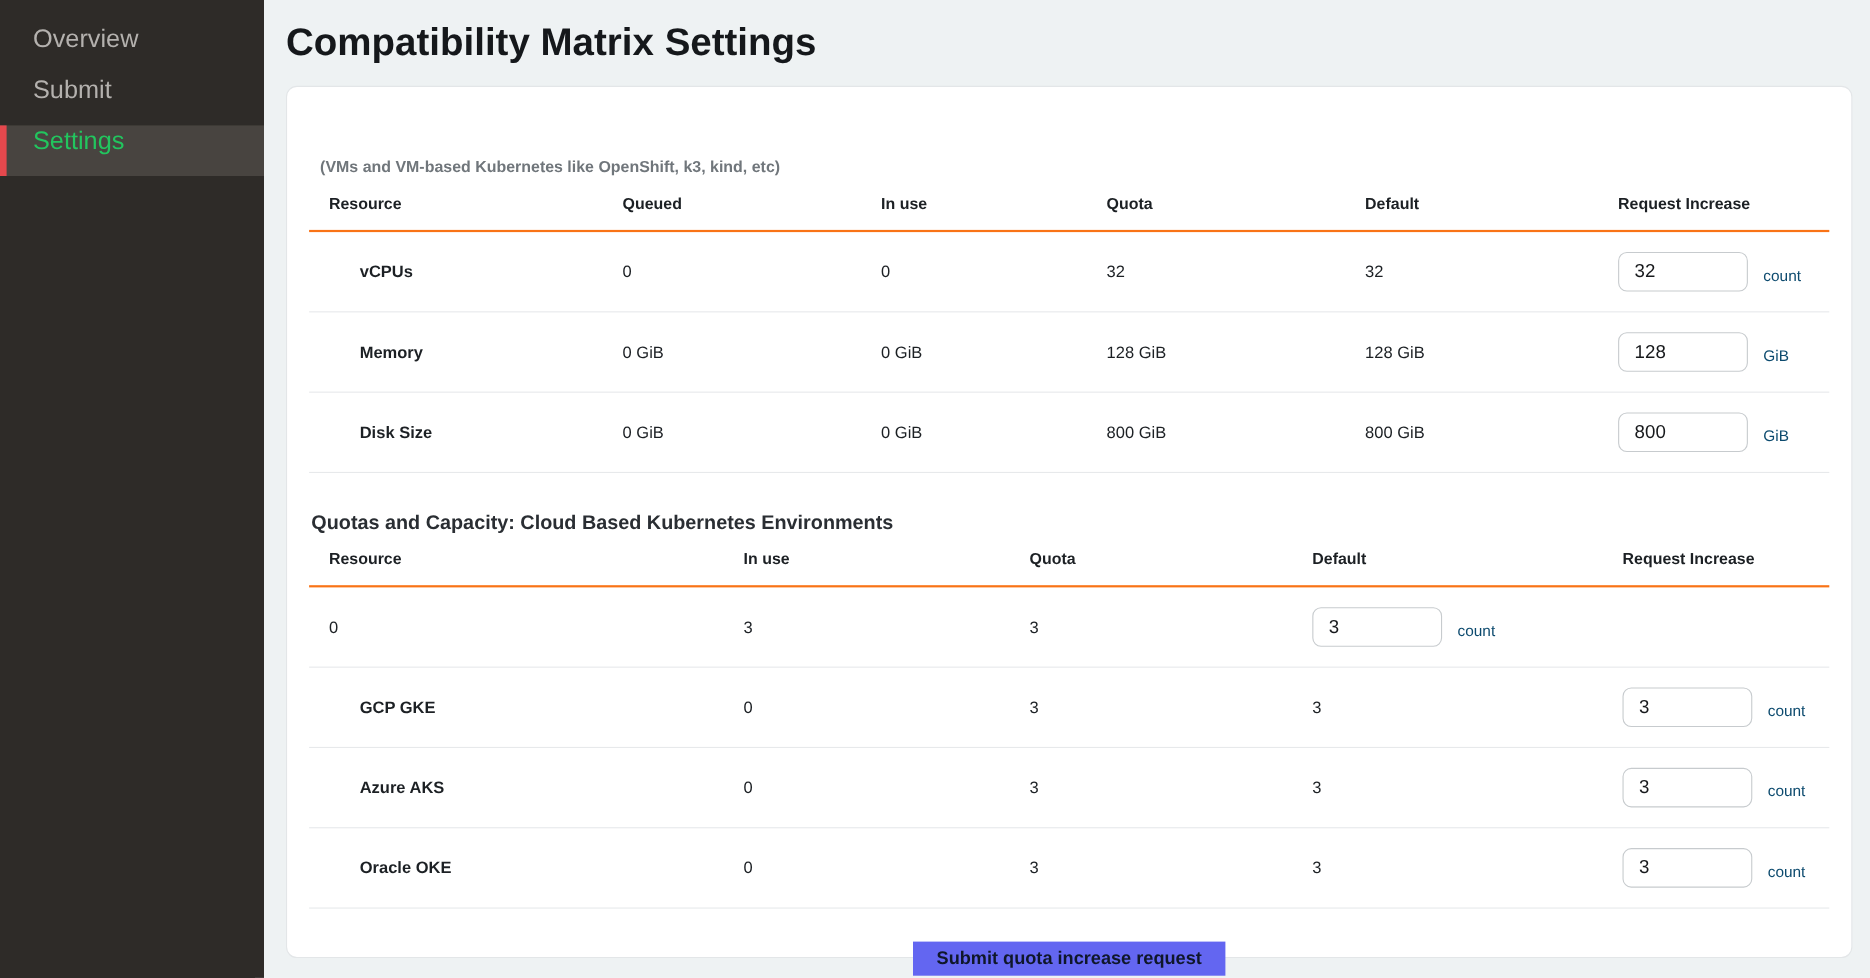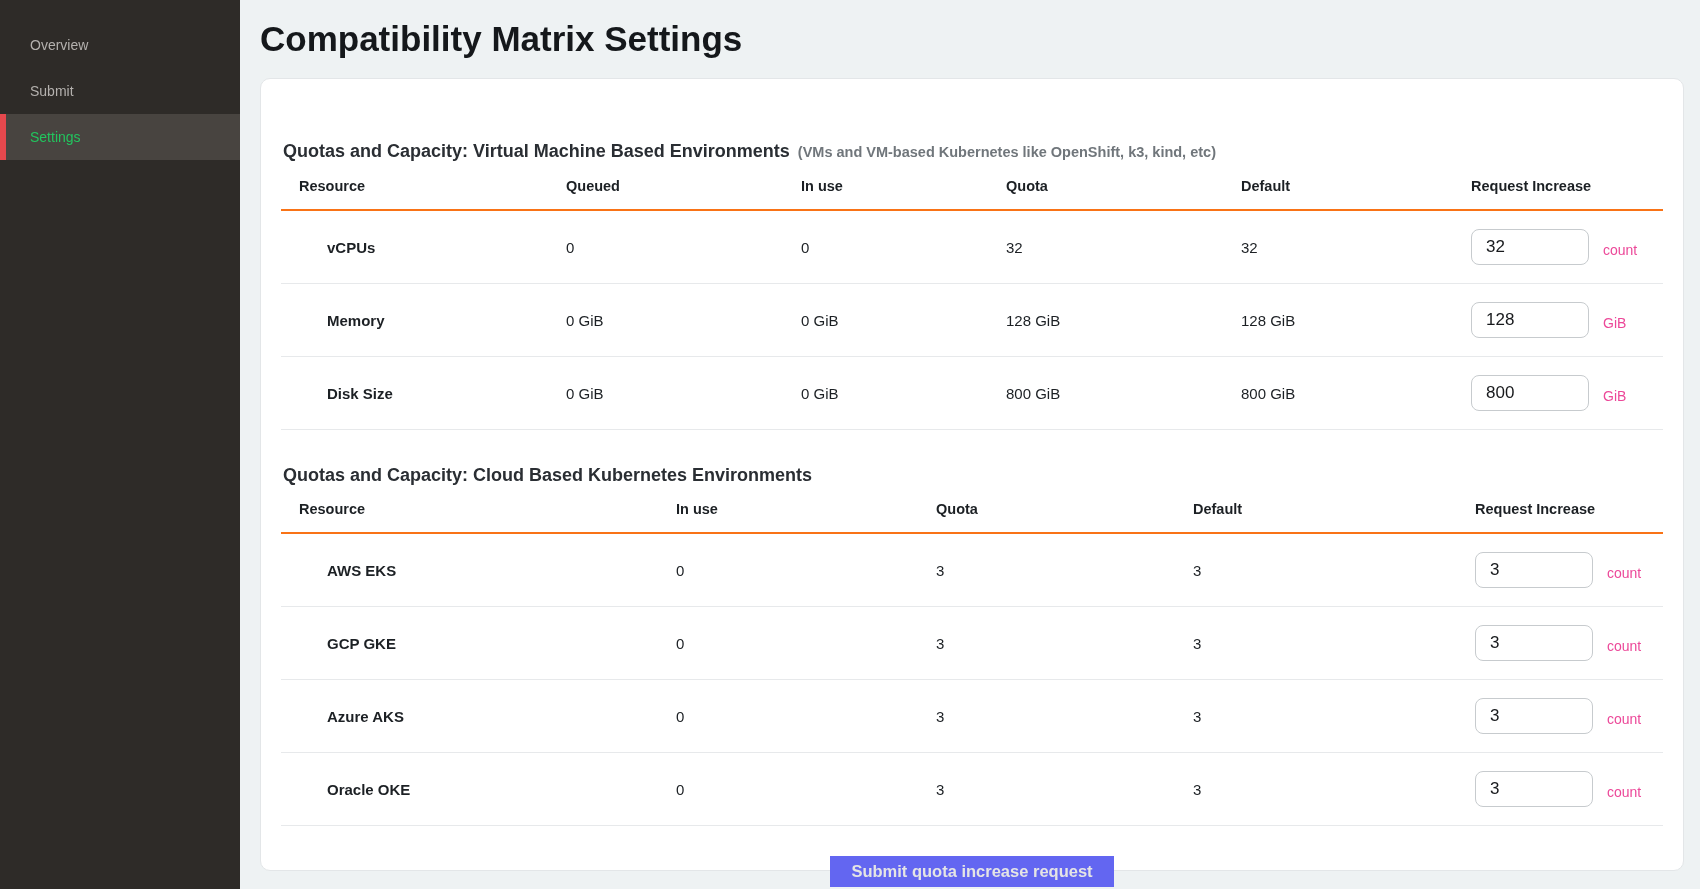--- a/index.html
+++ b/index.html
@@ -20,23 +20,23 @@
     overflow:hidden;
   }
   
   .sidebar{
     width:240px;min-width:240px;height:889px;
     background:var(--sidebar-bg);
     padding-top:22px;
   }
   .side-item{
     height:46px;
-    display:flex;align-items:center;
+    display:flex;align-items:flex-start;
     padding-left:30px;
-    font-size:14px;
+    font-size:23px;
     color:#b4b1ae;
     cursor:pointer;
   }
   .side-item.active{
     background:var(--sidebar-active-bg);
     color:#22c55e;
     border-left:6px solid var(--accent-red);
     padding-left:24px;
   }
   
@@ -89,30 +89,30 @@
   .req-cell{display:flex;align-items:center;gap:14px;}
   input.qty{
     width:118px;height:36px;
     border:1px solid #c7cbce;border-radius:8px;
     font-size:17px;color:#17191c;
     padding:0 8px 0 14px;
     font-family:"Liberation Sans",sans-serif;
     background:#fff;
     outline:none;
   }
-  .unit{font-size:14px;color:#ec4899;margin-bottom:6px;margin-top:12px;}
+  .unit{font-size:14px;color:#0c4a6e;margin-bottom:6px;margin-top:12px;}
   .btn-bar{
     display:flex;justify-content:center;
     margin-top:30px;
   }
   .submit-btn{
     height:31px;
     padding:0 21px;
     background:var(--button-bg);
-    color:#e5e5e5;
+    color:#0f172a;
     border:none;border-radius:0;
     font-size:16.5px;font-weight:700;
     font-family:"Liberation Sans",sans-serif;
     cursor:pointer;
   }
 </style>
 </head>
 <body>
 
 <nav class="sidebar">
@@ -126,21 +126,20 @@
     <span>Settings</span>
   </div>
 </nav>
 
 <main class="main">
   <h1 class="page-title">Compatibility Matrix Settings</h1>
 
   <section class="card">
 
     <h2 class="section-title">
-      <span>Quotas and Capacity: Virtual Machine Based Environments</span>
       <span class="subtitle">(VMs and VM-based Kubernetes like OpenShift, k3, kind, etc)</span>
     </h2>
 
     <div class="thead vm-grid">
       <span>Resource</span>
       <span>Queued</span>
       <span>In use</span>
       <span>Quota</span>
       <span>Default</span>
       <span>Request Increase</span>
@@ -188,21 +187,20 @@
 
     <div class="thead cloud-grid">
       <span>Resource</span>
       <span>In use</span>
       <span>Quota</span>
       <span>Default</span>
       <span>Request Increase</span>
     </div>
 
     <div class="trow cloud-grid">
-      <span class="cell-resource">AWS EKS</span>
       <span>0</span>
       <span>3</span>
       <span>3</span>
       <span class="req-cell">
         <input class="qty" type="text" value="3" style="">
         <span class="unit">count</span>
       </span>
     </div>
 
     <div class="trow cloud-grid">

